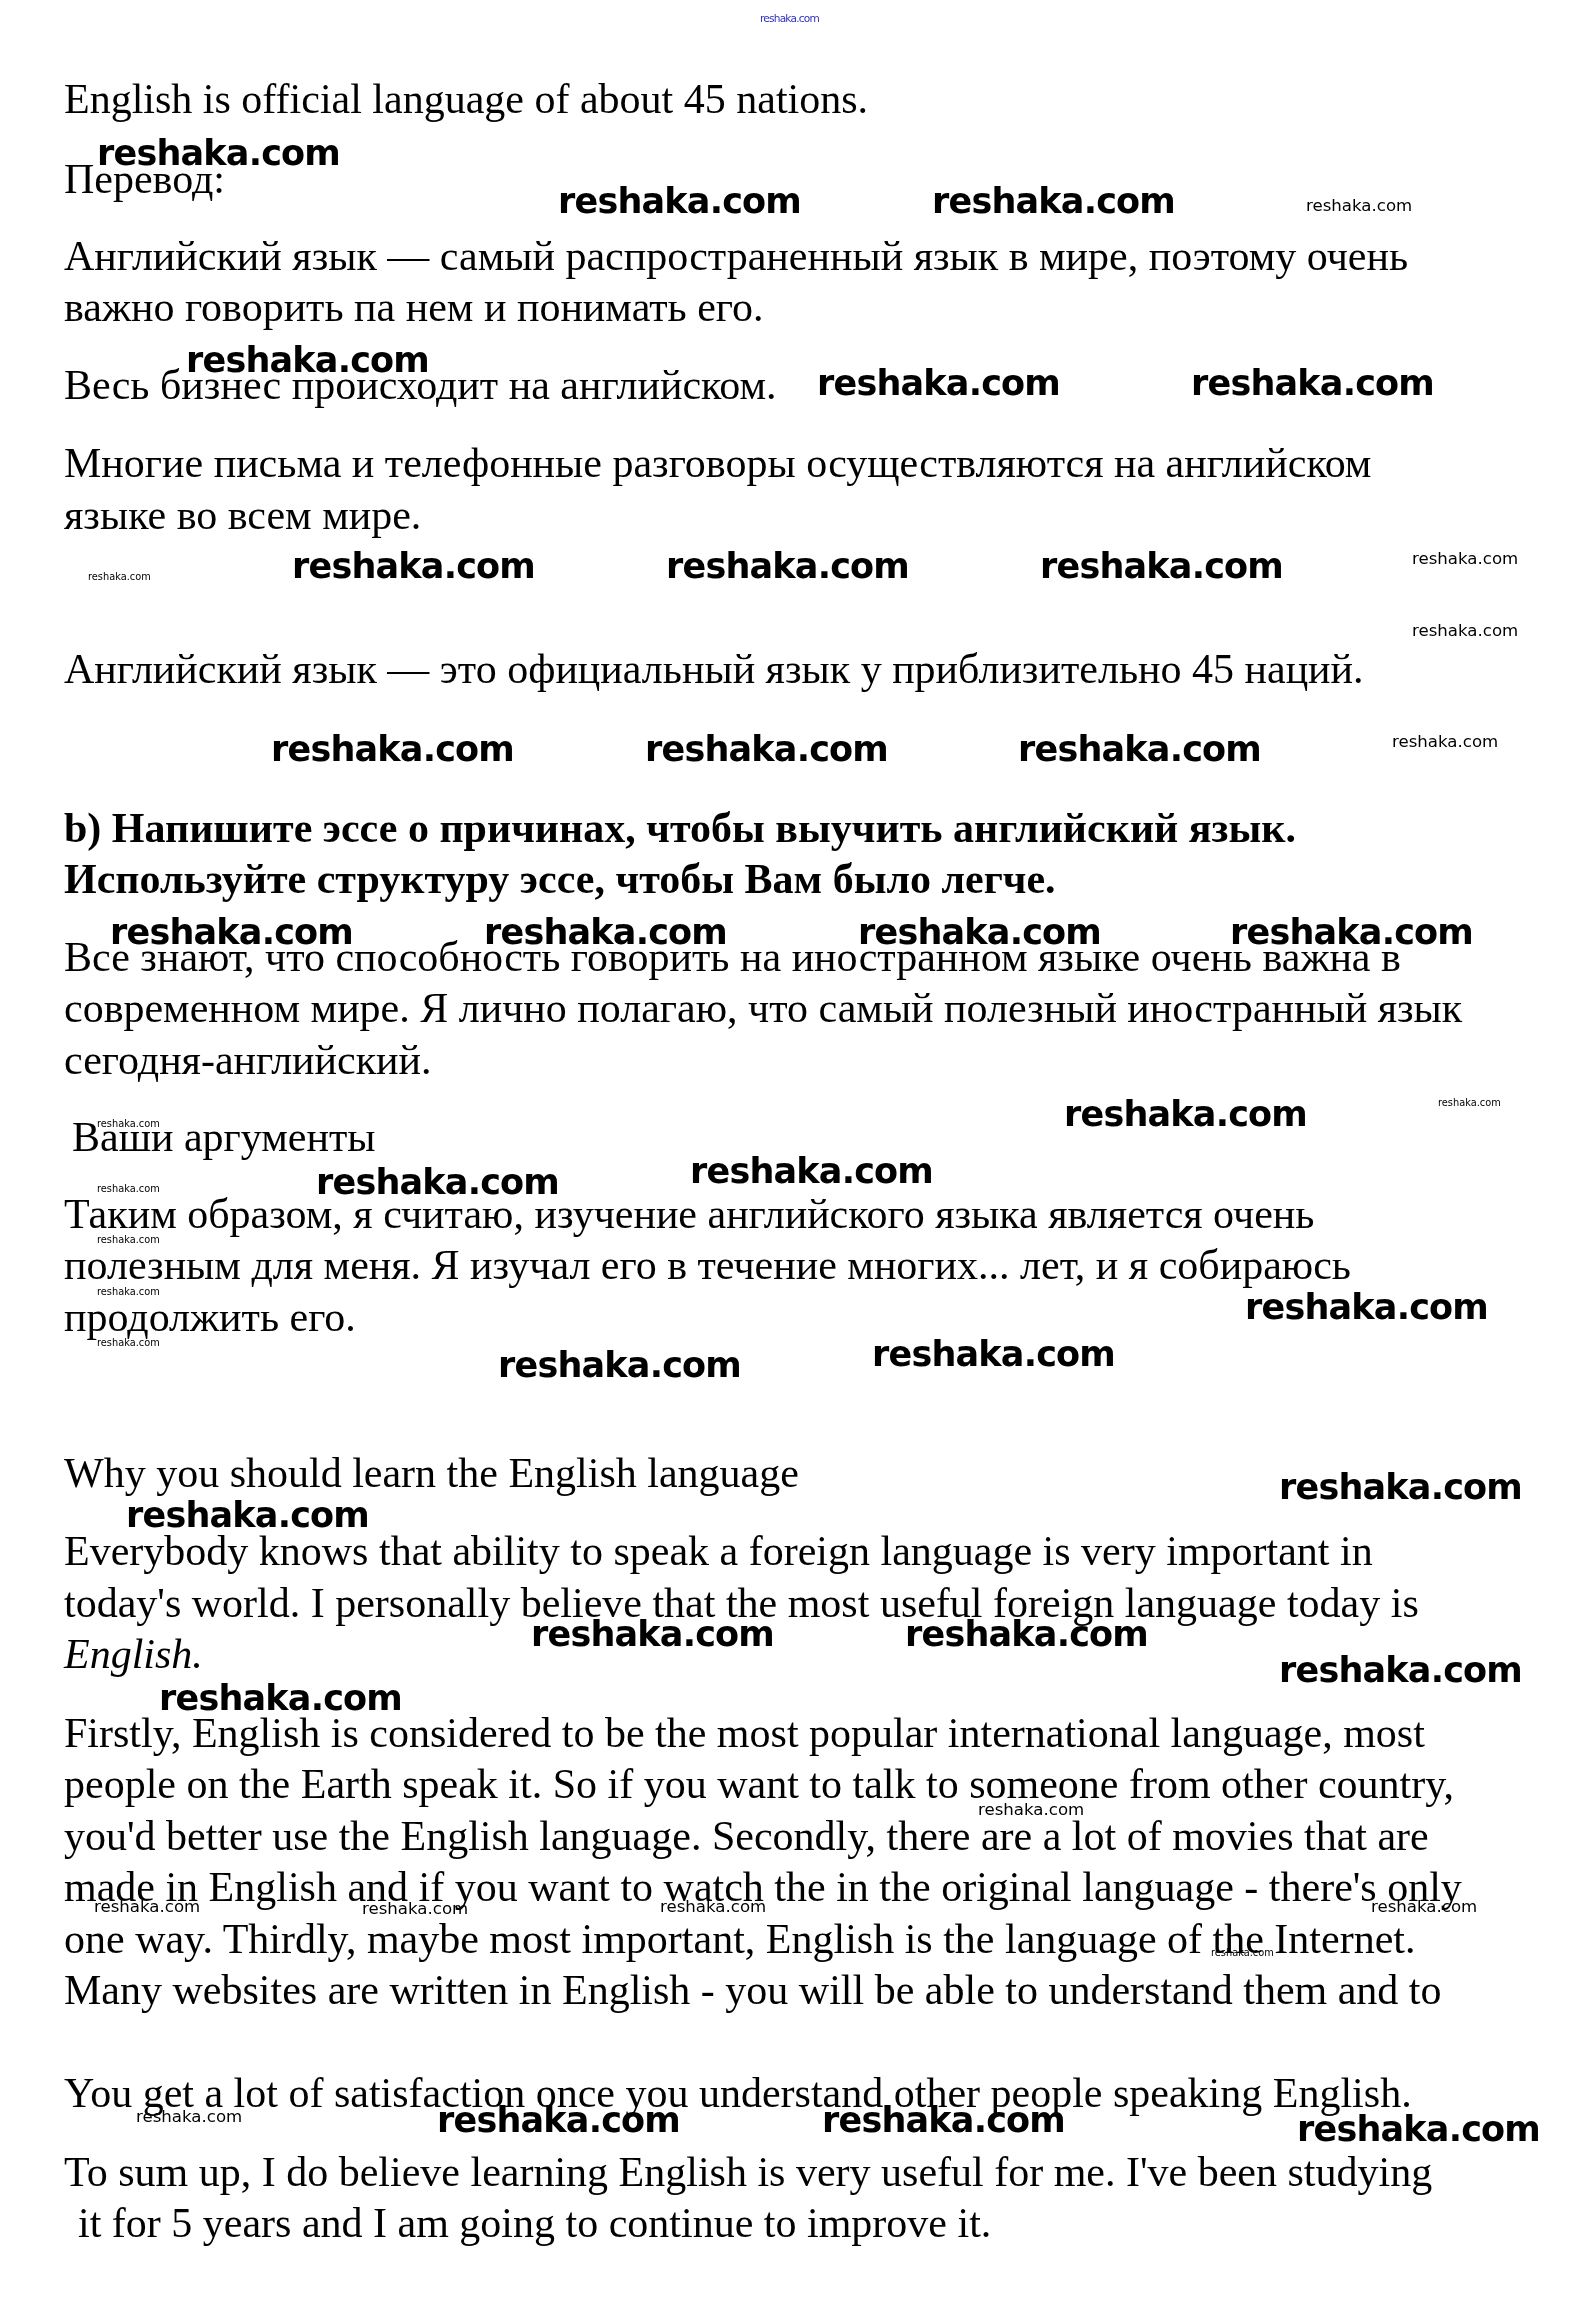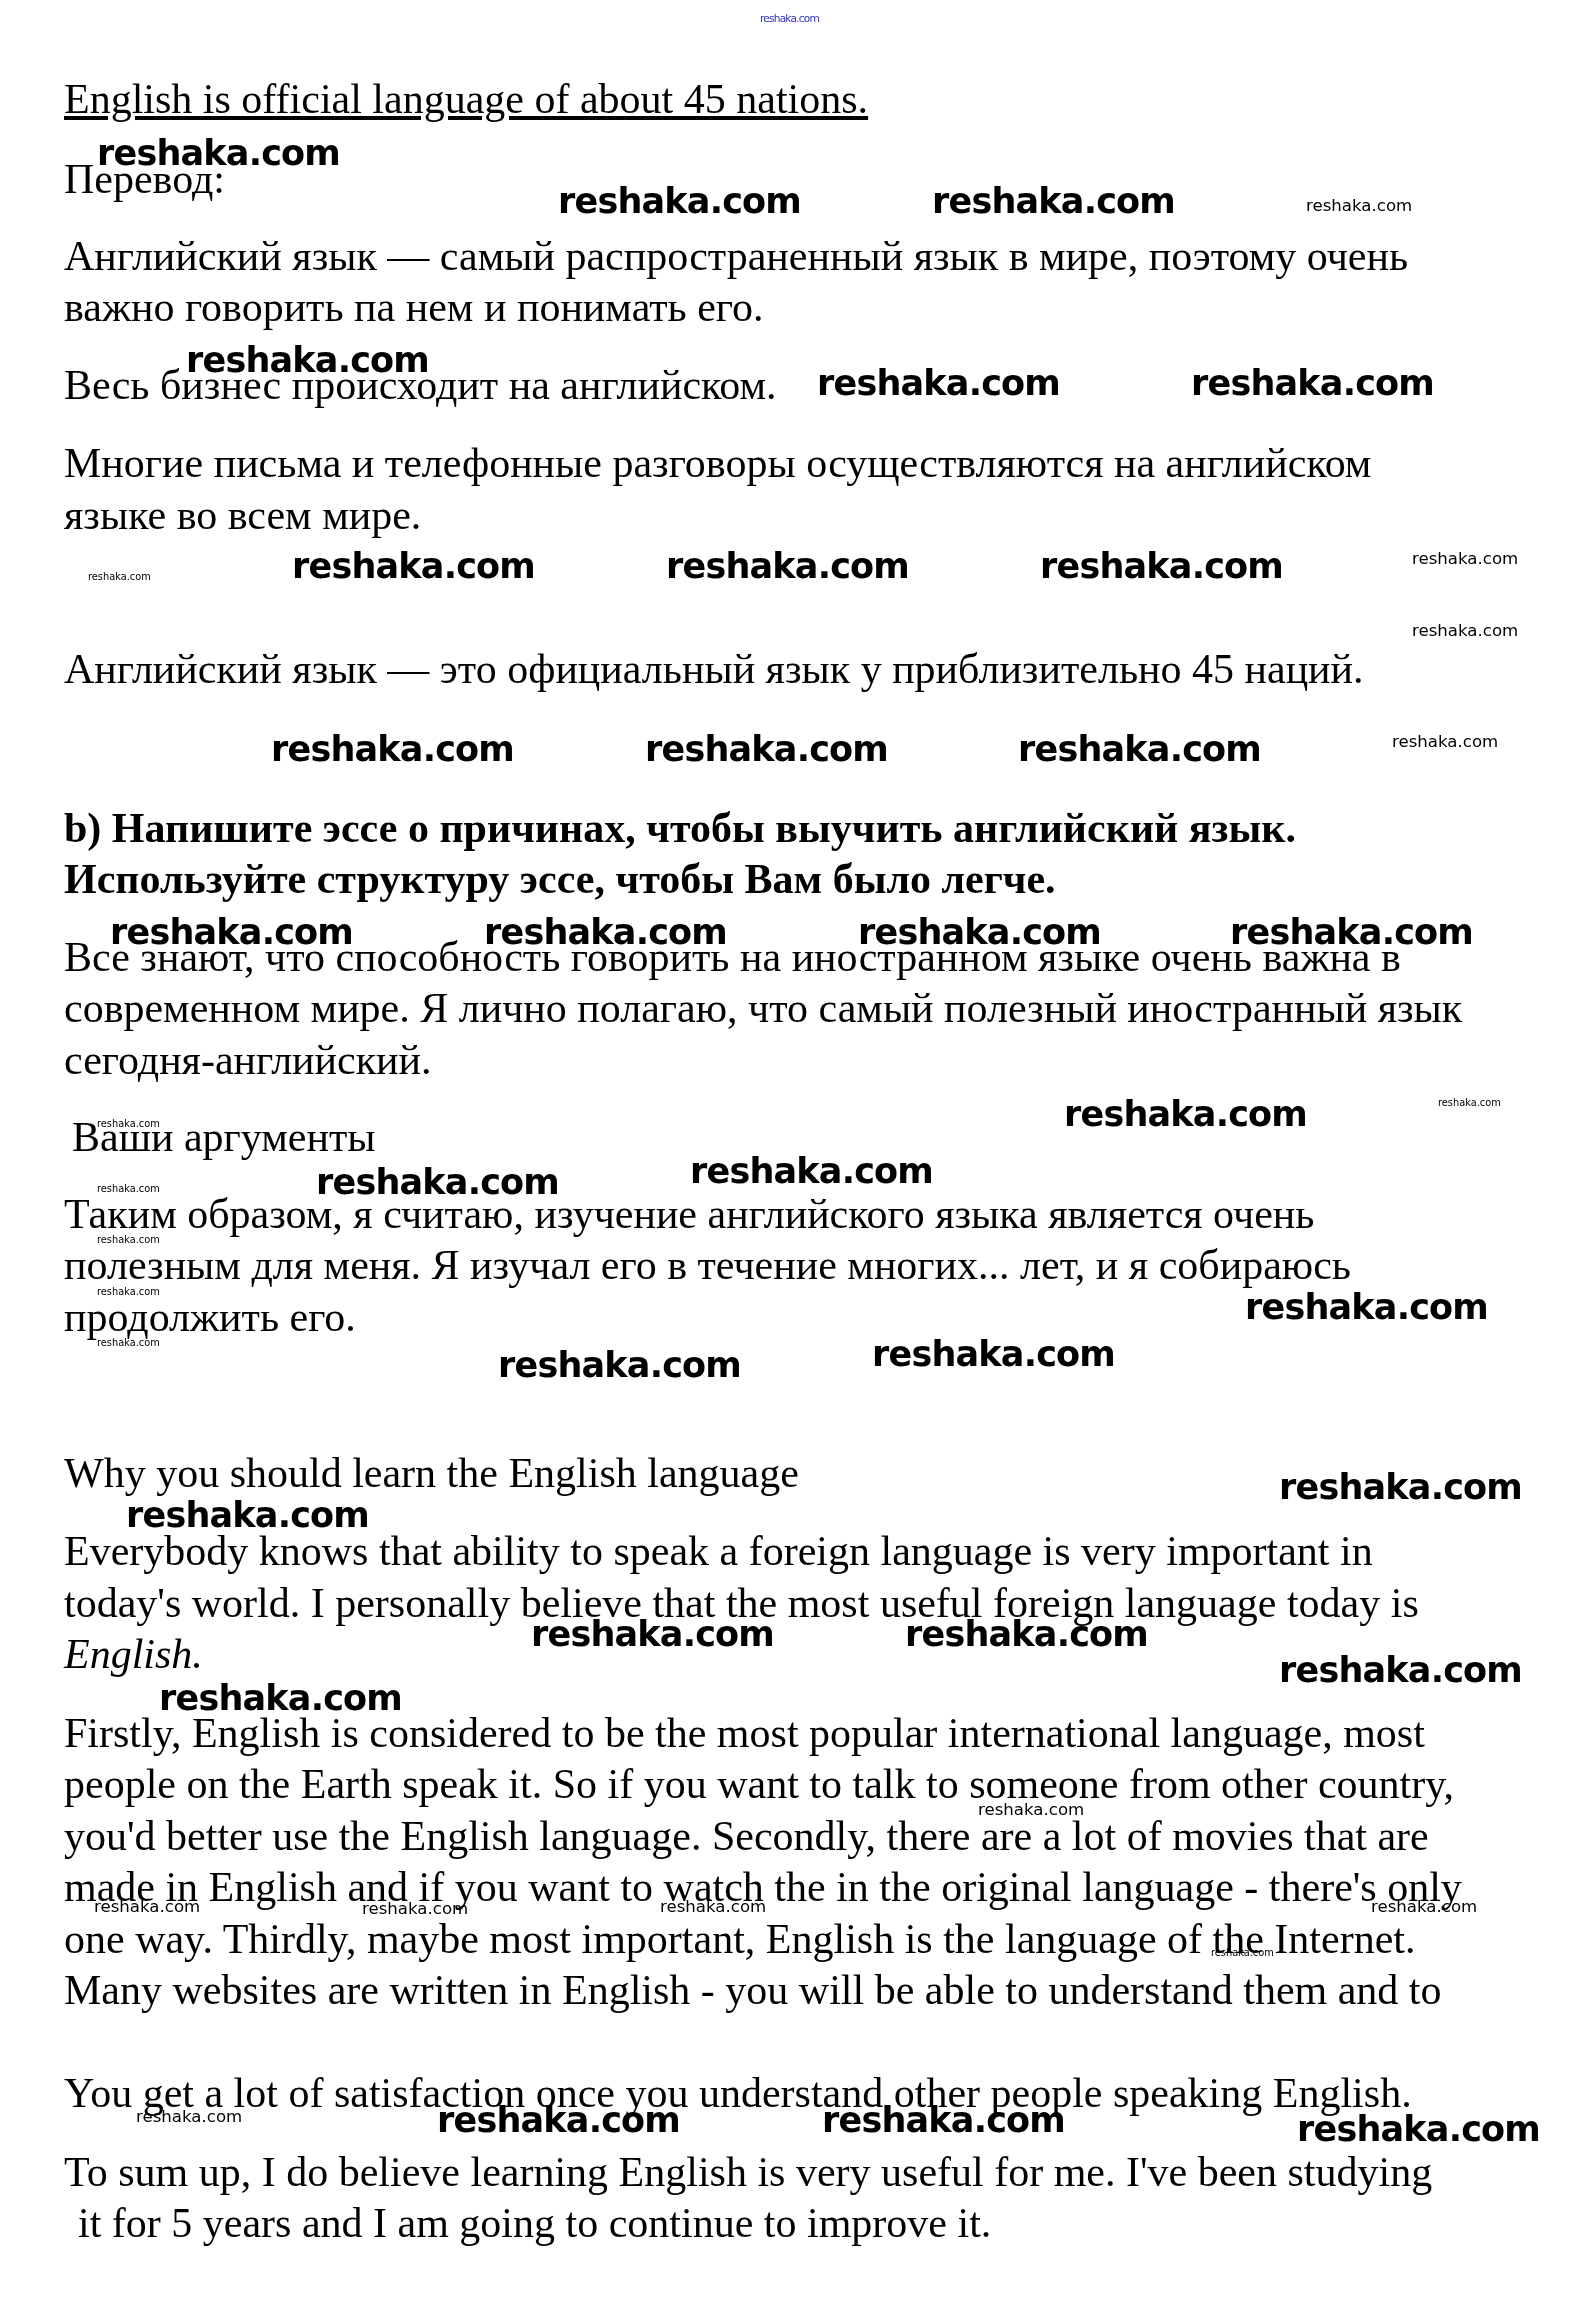--- a/index.html
+++ b/index.html
@@ -11,21 +11,21 @@
   .wm.sm { font-size:16.6px; font-weight:normal; letter-spacing:0; }
   .wm.xs { font-size:9.8px; font-weight:normal; letter-spacing:0; }
   .wm.top { color:#3030c0; font-weight:normal; font-size:10.6px; }
 </style>
 </head>
 <body>
 
 <div class="page">
   <div class="wm top" style="left:760px;top:1.5px;">reshaka.com</div>
 
-  <div class="txt" style="top:64px;text-decoration:underline;">English is official language of about 45 nations.</div>
+  <div class="txt" style="top:64px;">English is official language of about 45 nations.</div>
   <div class="txt" style="top:144px;">Перевод:</div>
 
   <div class="txt" style="top:221px;">Английский язык — самый распространенный язык в мире, поэтому очень</div>
   <div class="txt" style="top:272px;">важно говорить па нем и понимать его.</div>
   <div class="txt" style="top:350px;">Весь бизнес происходит на английском.</div>
   <div class="txt" style="top:428px;">Многие письма и телефонные разговоры осуществляются на английском</div>
   <div class="txt" style="top:480px;">языке во всем мире.</div>
   <div class="txt" style="top:634px;">Английский язык — это официальный язык у приблизительно 45 наций.</div>
 
   <div class="txt bold" style="top:793px;">b) Напишите эссе о причинах, чтобы выучить английский язык.</div>

